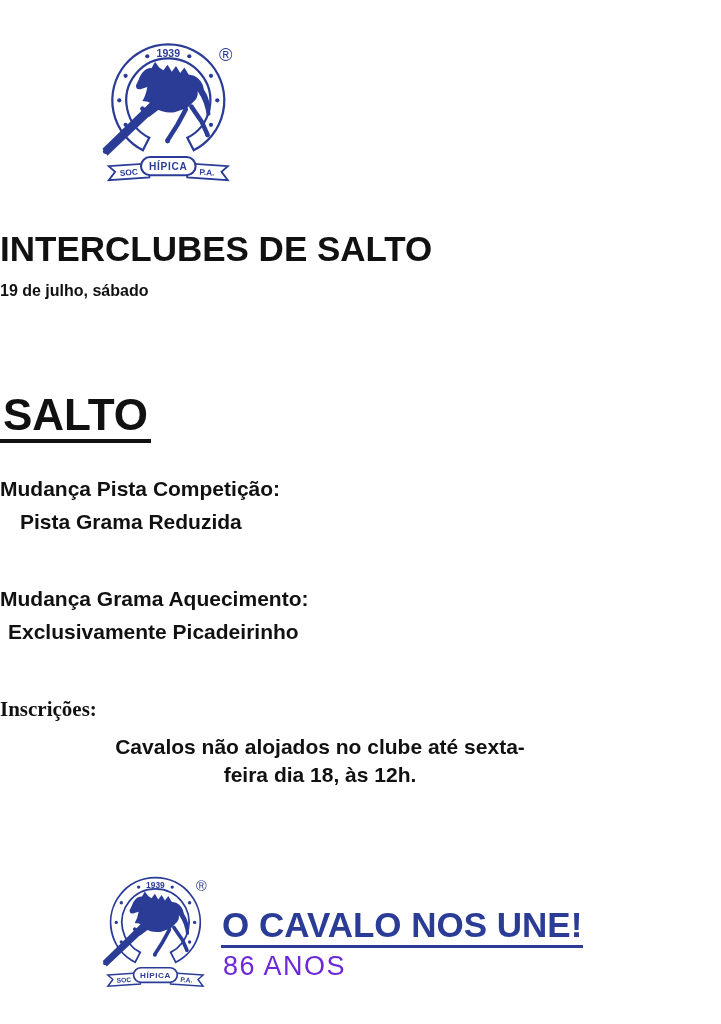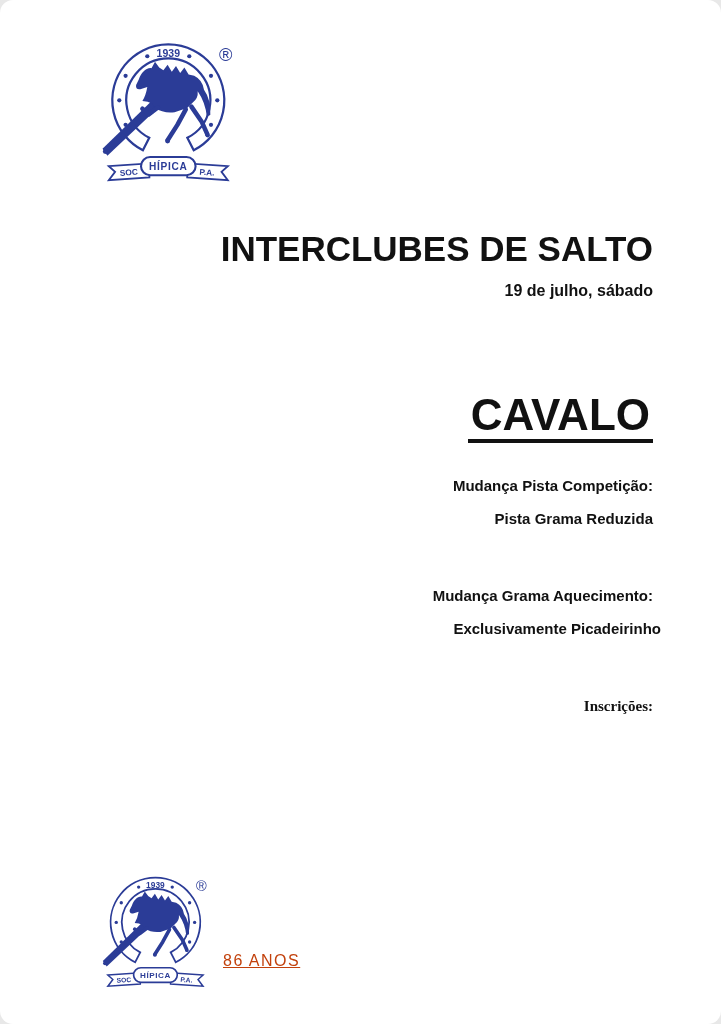--- a/index.html
+++ b/index.html
@@ -4,37 +4,36 @@
 <style>
   html,body{margin:0;padding:0;background:#e8e8e8;}
   #page{
     position:relative;
     width:721px;height:1024px;
     margin:0 auto;
     background:#ffffff;
     overflow:hidden;
     font-family:"Liberation Sans", sans-serif;
     color:#111111;
-    border-radius:13px;
   }
   .abs{position:absolute;}
-  .centercol{left:13px;width:640px;text-align:right;line-height:1;}
+  .centercol{left:0;width:640px;text-align:left;line-height:1;}
   .title{top:231px;font-size:35px;font-weight:700;letter-spacing:0px;}
   .subtitle{top:283px;font-size:16px;font-weight:700;}
   .adendo-wrap{top:393px;}
   .adendo{
     display:inline-block;
     font-size:44px;font-weight:700;
     padding:0 3px 2px 3px;
     border-bottom:4px solid #111111;
     line-height:1;
   }
-  .bodyline{font-size:15px;font-weight:700;}
+  .bodyline{font-size:21px;font-weight:700;}
   .sec1-label{top:478px;}
-  .sec1-value{top:511px;}
+  .sec1-value{top:511px;margin-left:20px;}
   .sec2-label{top:588px;}
   .sec2-value{top:621px;padding-left:8px;}
   .sec3-label{top:699px;font-family:Liberation Serif, serif;}
   .sec3-value{
     top:733px;left:100px;width:440px;
     font-size:21px;font-weight:700;
     line-height:28px;text-align:center;
   }
   .logo-top{left:99px;top:35px;width:140px;height:151px;}
   .logo-bottom{left:100px;top:870px;width:112px;height:121px;}
@@ -42,24 +41,23 @@
     left:221px;top:907px;
     font-size:35px;font-weight:700;
     color:#2b3c97;letter-spacing:0px;line-height:1;
     display:inline-block;
     padding:0 1px 3px 1px;
     border-bottom:3px solid #2b3c97;
     white-space:nowrap;
   }
   .anos{
     left:223px;top:953px;
-    font-size:16px;font-weight:400;
-    color:#c2410c;letter-spacing:1.5px;line-height:1;
+    font-size:27px;font-weight:400;
+    color:#6d28d9;letter-spacing:1.5px;line-height:1;
     white-space:nowrap;
-    text-decoration:underline;
   }
   svg text{font-family:"Liberation Sans", sans-serif;}
 </style>
 </head>
 <body>
 
 <div id="page">
 
   <svg class="abs logo-top" viewBox="0 0 200 215" aria-hidden="true">
     <g stroke="#2b3c97" fill="none">
@@ -105,30 +103,31 @@
         <rect x="60" y="174" width="78" height="26" rx="13" fill="#ffffff" stroke-width="3"></rect>
         <text x="99" y="193" text-anchor="middle" font-size="14.5" font-weight="700" letter-spacing="1" fill="#2b3c97" stroke="none">HÍPICA</text>
       </g>
     </g>
   </svg>
 
   <div class="abs centercol title">INTERCLUBES DE SALTO</div>
   <div class="abs centercol subtitle">19 de julho, sábado</div>
 
   <div class="abs centercol adendo-wrap">
-    <span class="adendo">CAVALO</span>
+    <span class="adendo">SALTO</span>
   </div>
 
   <div class="abs centercol bodyline sec1-label">Mudança Pista Competição:</div>
   <div class="abs centercol bodyline sec1-value">Pista Grama Reduzida</div>
 
   <div class="abs centercol bodyline sec2-label">Mudança Grama Aquecimento:</div>
   <div class="abs centercol bodyline sec2-value">Exclusivamente Picadeirinho</div>
 
   <div class="abs centercol bodyline sec3-label">Inscrições:</div>
+  <div class="abs sec3-value">Cavalos não alojados no clube até sexta-feira dia 18, às 12h.</div>
 
   <svg class="abs logo-bottom" viewBox="0 0 200 215" aria-hidden="true">
     <g stroke="#2b3c97" fill="none">
       <path d="M 62.7 164.3 A 80 80 0 1 1 135.3 164.3 L 126.2 146.5 A 60 60 0 1 0 71.8 146.5 Z" fill="#ffffff" stroke-width="3.2"></path>
       <g fill="#2b3c97" stroke="none">
         <circle cx="38" cy="128" r="3"></circle>
           <circle cx="29" cy="93" r="3"></circle>
           <circle cx="38" cy="58" r="3"></circle>
         <circle cx="69" cy="30" r="3"></circle>
           <circle cx="129" cy="30" r="3"></circle>
@@ -155,15 +154,16 @@
         <path d="M 14 187 L 72 183 L 72 203 L 14 207 L 23 195 Z" fill="#ffffff" stroke-width="2.6"></path>
         <path d="M 184 187 L 126 183 L 126 203 L 184 207 L 175 195 Z" fill="#ffffff" stroke-width="2.6"></path>
         <text x="43" y="200" text-anchor="middle" font-size="12" font-weight="700" fill="#2b3c97" stroke="none" transform="rotate(-4 43 200)">SOC</text>
         <text x="154" y="200" text-anchor="middle" font-size="12" font-weight="700" fill="#2b3c97" stroke="none" transform="rotate(4 154 200)">P.A.</text>
         <rect x="60" y="174" width="78" height="26" rx="13" fill="#ffffff" stroke-width="3"></rect>
         <text x="99" y="193" text-anchor="middle" font-size="14.5" font-weight="700" letter-spacing="1" fill="#2b3c97" stroke="none">HÍPICA</text>
       </g>
     </g>
   </svg>
 
+  <div class="abs slogan">O CAVALO NOS UNE!</div>
   <div class="abs anos">86 ANOS</div>
 
 </div>
 
 </body></html>

